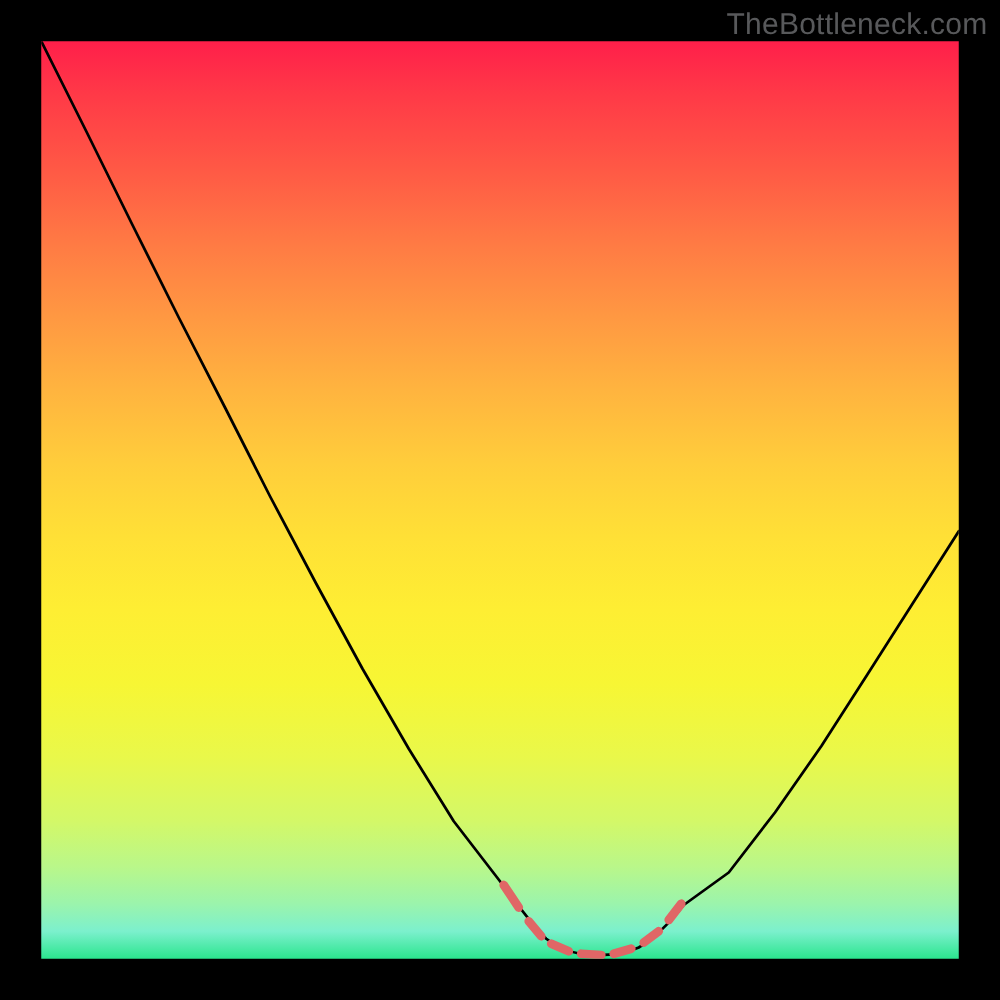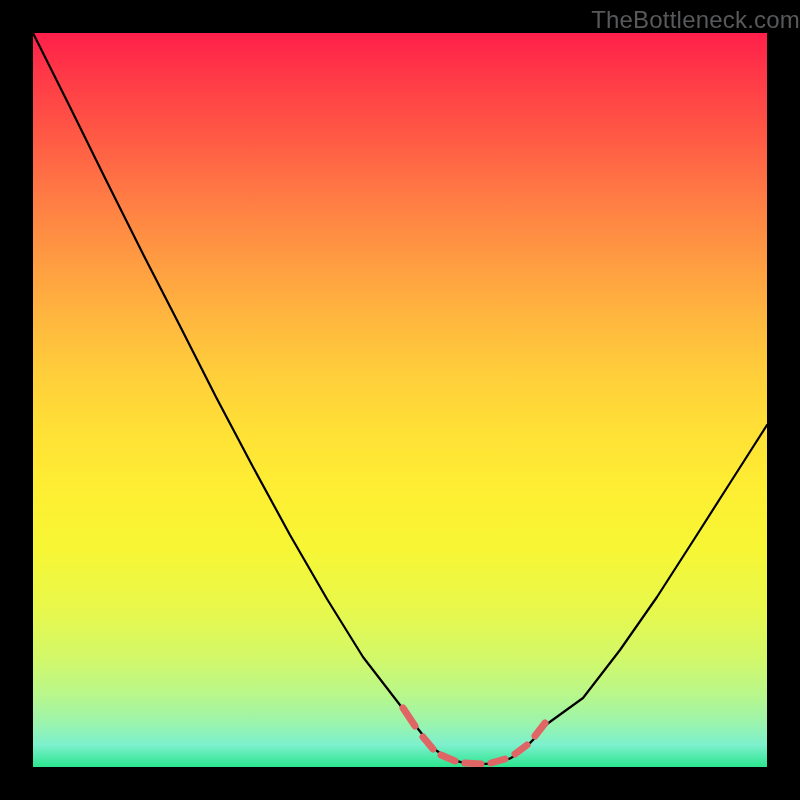--- a/index.html
+++ b/index.html
@@ -6,21 +6,21 @@
   html, body { width: 800px; height: 800px; overflow: hidden; background: #000; }
   .canvas {
     position: relative;
     width: 800px;
     height: 800px;
     background: #000;
   }
   .watermark {
     position: absolute;
     top: 6px;
-    right: 0;
+    right: 10px;
     font-family: Arial, Helvetica, sans-serif;
     font-size: 24px;
     font-weight: 400;
     color: #58595b;
     letter-spacing: 0.2px;
   }
   .plot {
     position: absolute;
     left: 33px;
     top: 33px;

